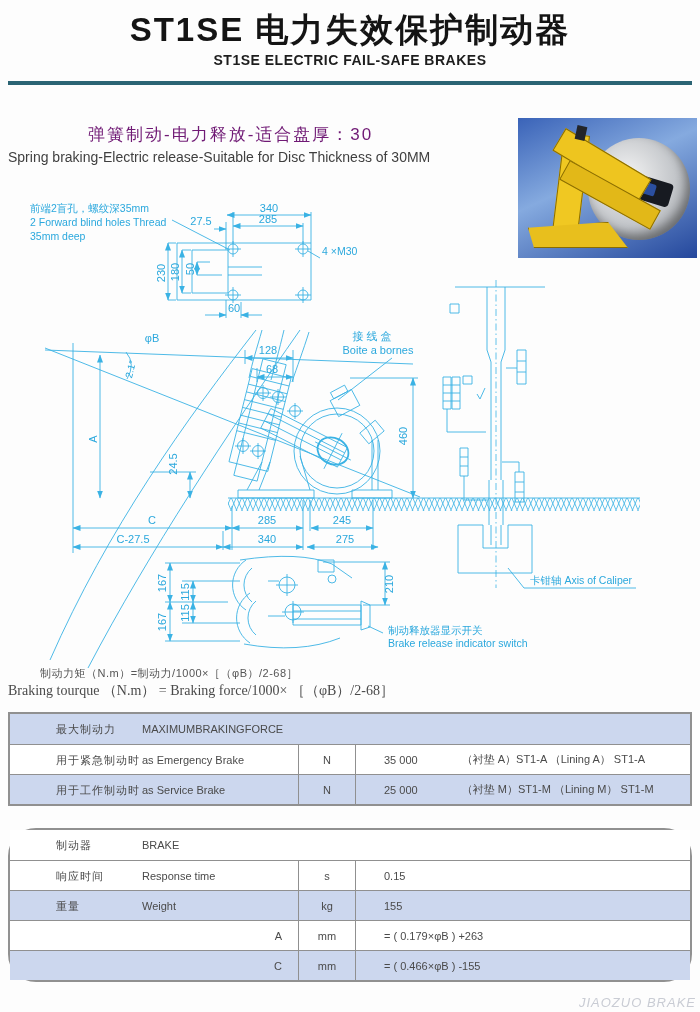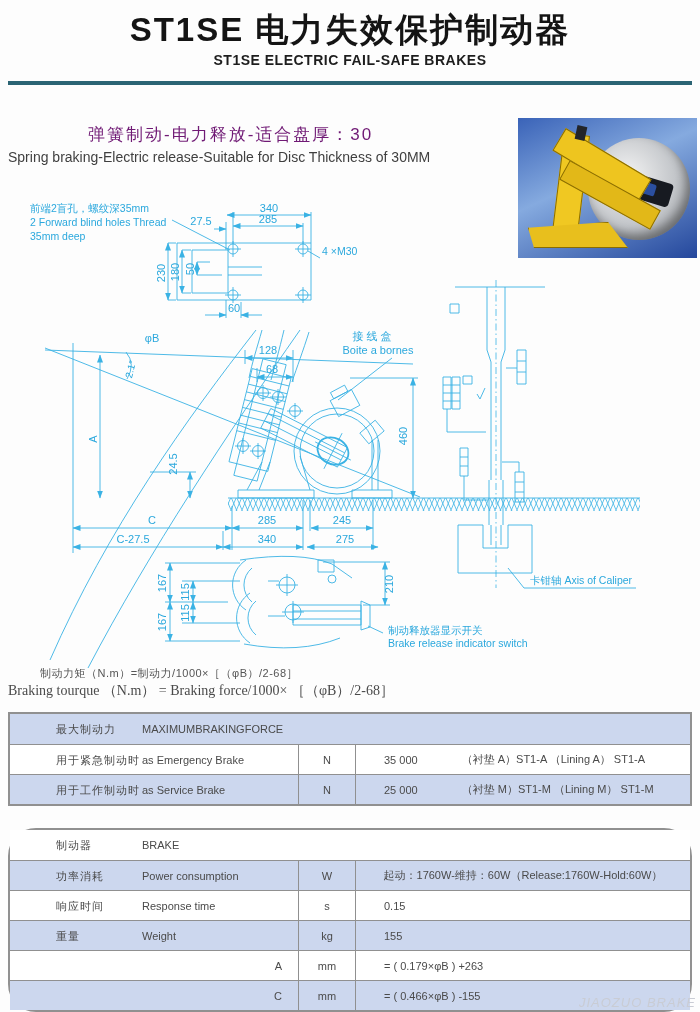--- a/index.html
+++ b/index.html
@@ -327,30 +327,20 @@
     </div>
   </div>
 
   <div class="tbl t2">
     <div class="row span">
       <div class="c-label">
         <span class="zh">制动器</span>
         <span class="en">BRAKE</span>
       </div>
     </div>
-    <div class="row shade">
-      <div class="c-label">
-        <span class="zh">功率消耗</span>
-        <span class="en">Power consumption</span>
-      </div>
-      <div class="c-unit">W</div>
-      <div class="c-val center">
-        <span>起动：1760W-维持：60W（Release:1760W-Hold:60W）</span>
-      </div>
-    </div>
     <div class="row">
       <div class="c-label">
         <span class="zh">响应时间</span>
         <span class="en">Response time</span>
       </div>
       <div class="c-unit">s</div>
       <div class="c-val">
         <span>0.15</span>
       </div>
     </div>

